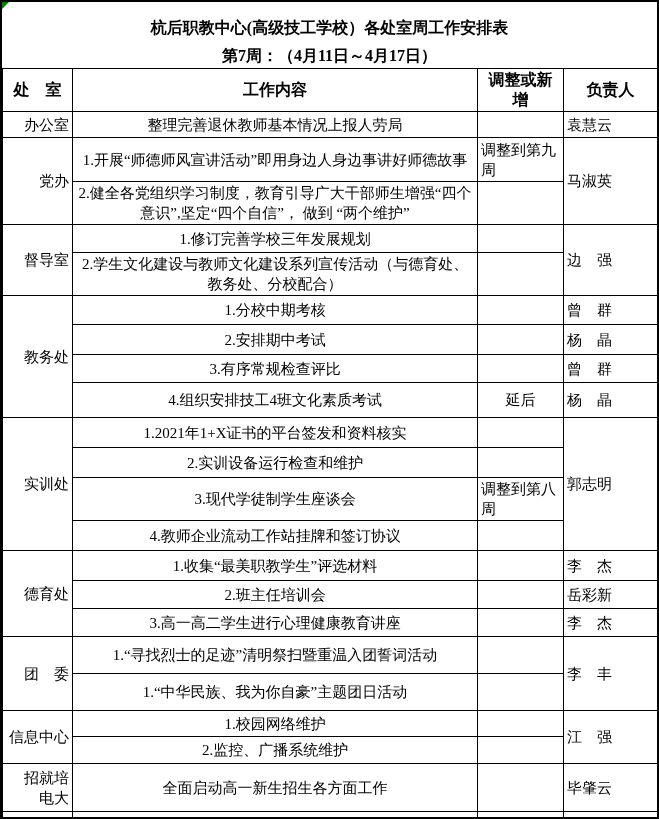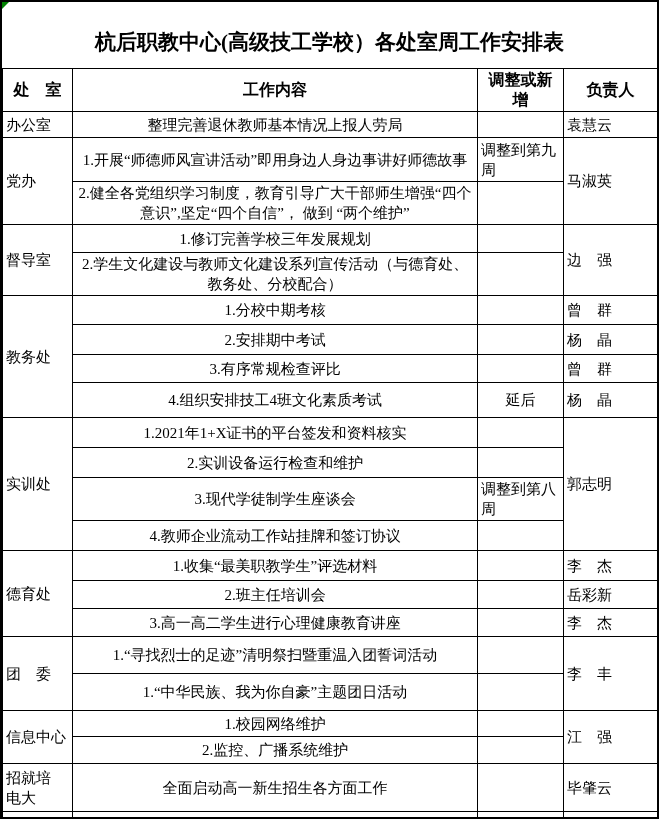--- a/index.html
+++ b/index.html
@@ -21,21 +21,21 @@
     border-top: 7px solid #008000;
     border-right: 7px solid transparent;
   }
   .title-block {
     height: 66px;
     display: flex;
     flex-direction: column;
     justify-content: center;
     text-align: center;
     font-weight: bold;
-    font-size: 21px;
+    font-size: 16px;
     line-height: 28px;
     padding-top: 14px;
   }
   table.schedule {
     width: 100%;
     border-collapse: collapse;
     table-layout: fixed;
     font-size: 15px;
     line-height: 20px;
   }
@@ -46,38 +46,39 @@
     overflow: hidden;
     word-break: break-all;
   }
   thead th {
     font-weight: bold;
     text-align: center;
     height: 27px;
     font-size: 16px;
     padding: 0 1px;
   }
-  td.dept   { text-align: left; white-space: pre-line; padding: 1px 1px; }
+  td.dept   { text-align: right; white-space: pre-line; padding: 1px 1px; }
   td.task   { text-align: center; }
   td.adjust { text-align: left; padding: 1px 2px; }
   td.adjust.center { text-align: center; }
   td.owner  { padding: 1px 1px; }
   col.c-dept   { width: 70px; }
   col.c-task   { width: 405px; }
   col.c-adjust { width: 86px; }
   col.c-owner  { width: 94px; }
 </style>
 </head>
 <body>
 
 <div class="page">
   <div class="corner-marker" style="border-top-color: rgb(0, 128, 0);"></div>
 
   <div class="title-block">
     <div>杭后职教中心(高级技工学校）各处室周工作安排表</div>
+    <div>第7周：（4月11日～4月17日）</div>
   </div>
 
   <table class="schedule">
     <colgroup>
       <col class="c-dept">
         <col class="c-task">
         <col class="c-adjust">
         <col class="c-owner">
     </colgroup>
     <thead>

